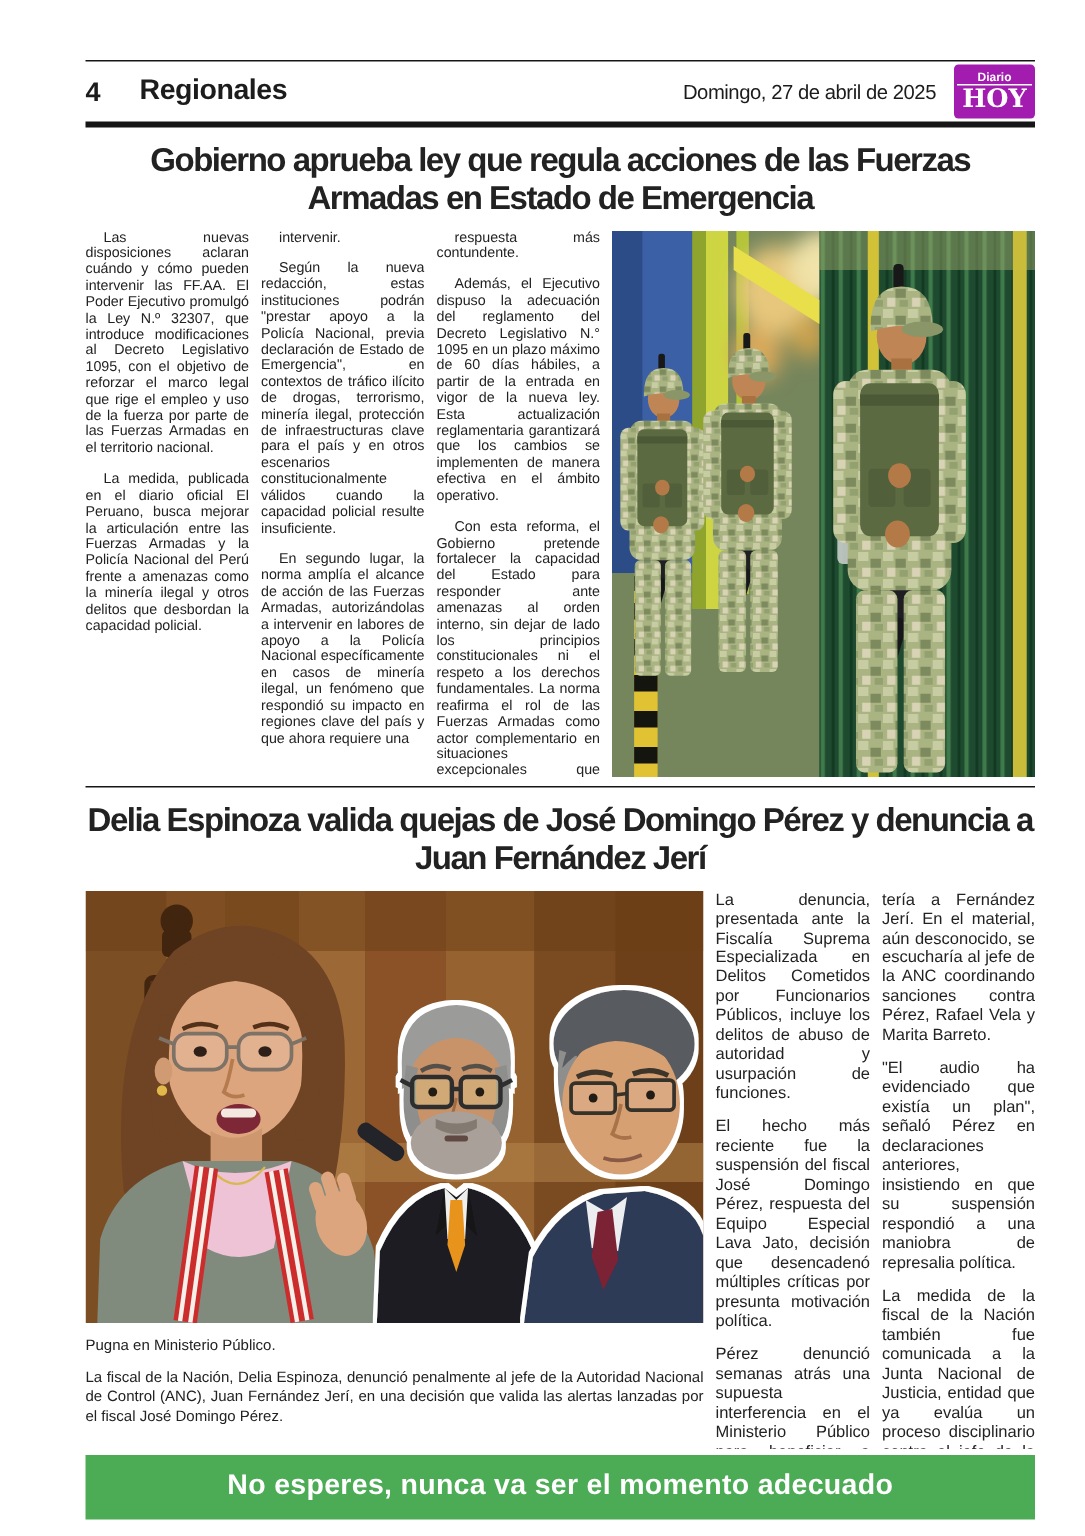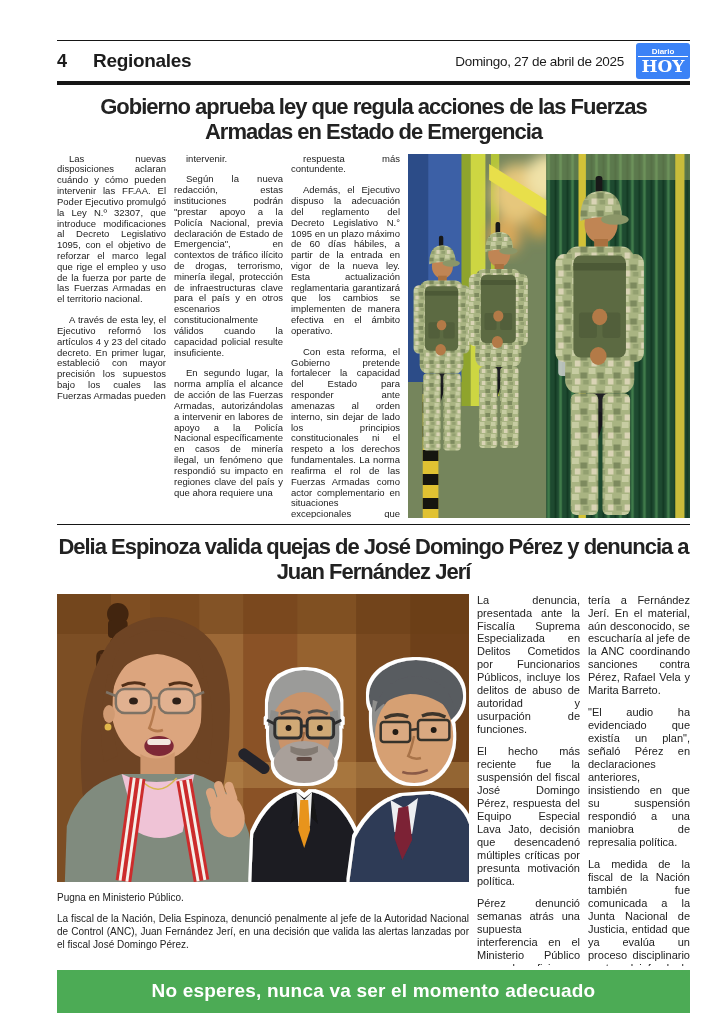--- a/index.html
+++ b/index.html
@@ -7,21 +7,21 @@
               font-family:"Liberation Sans", sans-serif; color:#1c1c1c; }
   .page { width:723px; height:1024px; padding:40px 33px 0 57px; }
 
   
   .topline { border-top:1.5px solid #161616; }
   .header { display:flex; align-items:center; height:40px; }
   .pagenum { font-size:18px; font-weight:bold; margin-right:26px; }
   .section { font-size:19px; font-weight:bold; letter-spacing:-0.3px; }
   .spacer { flex:1; }
   .date { font-size:13.5px; letter-spacing:-0.3px; margin-right:12px; }
-  .logo { background:#3b82f6; color:#fff; width:54px; height:36px; border-radius:3px;
+  .logo { background:#a21caf; color:#fff; width:54px; height:36px; border-radius:3px;
           display:flex; flex-direction:column; align-items:center; justify-content:center; }
   .logo .ltop { font-size:8px; font-weight:bold; line-height:9px; }
   .logo .lmain { font-family:"DejaVu Serif", serif; font-weight:bold; font-size:17px;
                  line-height:18px; border-top:1px solid #fff; padding:0 3px; }
   .thickline { height:3.5px; background:#161616; }
 
   
   .headline { text-align:center; font-weight:bold; font-size:22px; line-height:1.16;
               letter-spacing:-1px; color:#222; margin:9px 0 9px; }
 
@@ -71,21 +71,21 @@
     </div>
   </div>
 
   <div class="thickline"></div>
 
   <h1 class="headline">Gobierno aprueba ley que regula acciones de las Fuerzas Armadas en Estado de Emergencia</h1>
 
   <div class="art1">
     <div class="col">
       <p>Las nuevas disposiciones aclaran cuándo y cómo pueden intervenir las FF.AA. El Poder Ejecutivo promulgó la Ley N.º 32307, que introduce modificaciones al Decreto Legislativo 1095, con el objetivo de reforzar el marco legal que rige el empleo y uso de la fuerza por parte de las Fuerzas Armadas en el territorio nacional.</p>
-      <p>A través de esta ley, el Ejecutivo reformó los artículos 4 y 23 del citado decreto. En primer lugar, estableció con mayor precisión los supuestos bajo los cuales las Fuerzas Armadas pueden</p>
+      <p>La medida, publicada en el diario oficial El Peruano, busca mejorar la articulación entre las Fuerzas Armadas y la Policía Nacional del Perú frente a amenazas como la minería ilegal y otros delitos que desbordan la capacidad policial.</p>
     </div>
     <div class="col">
       <p>intervenir.</p>
       <p>Según la nueva redacción, estas instituciones podrán "prestar apoyo a la Policía Nacional, previa declaración de Estado de Emergencia", en contextos de tráfico ilícito de drogas, terrorismo, minería ilegal, protección de infraestructuras clave para el país y en otros escenarios constitucionalmente válidos cuando la capacidad policial resulte insuficiente.</p>
       <p>En segundo lugar, la norma amplía el alcance de acción de las Fuerzas Armadas, autorizándolas a intervenir en labores de apoyo a la Policía Nacional específicamente en casos de minería ilegal, un fenómeno que respondió su impacto en regiones clave del país y que ahora requiere una</p>
     </div>
     <div class="col">
       <p>respuesta más contundente.</p>
       <p>Además, el Ejecutivo dispuso la adecuación del reglamento del Decreto Legislativo N.° 1095 en un plazo máximo de 60 días hábiles, a partir de la entrada en vigor de la nueva ley. Esta actualización reglamentaria garantizará que los cambios se implementen de manera efectiva en el ámbito operativo.</p>
       <p>Con esta reforma, el Gobierno pretende fortalecer la capacidad del Estado para responder ante amenazas al orden interno, sin dejar de lado los principios constitucionales ni el respeto a los derechos fundamentales. La norma reafirma el rol de las Fuerzas Armadas como actor complementario en situaciones excepcionales que requieren una acción inmediata y coordinada con la Policía Nacional.</p>

